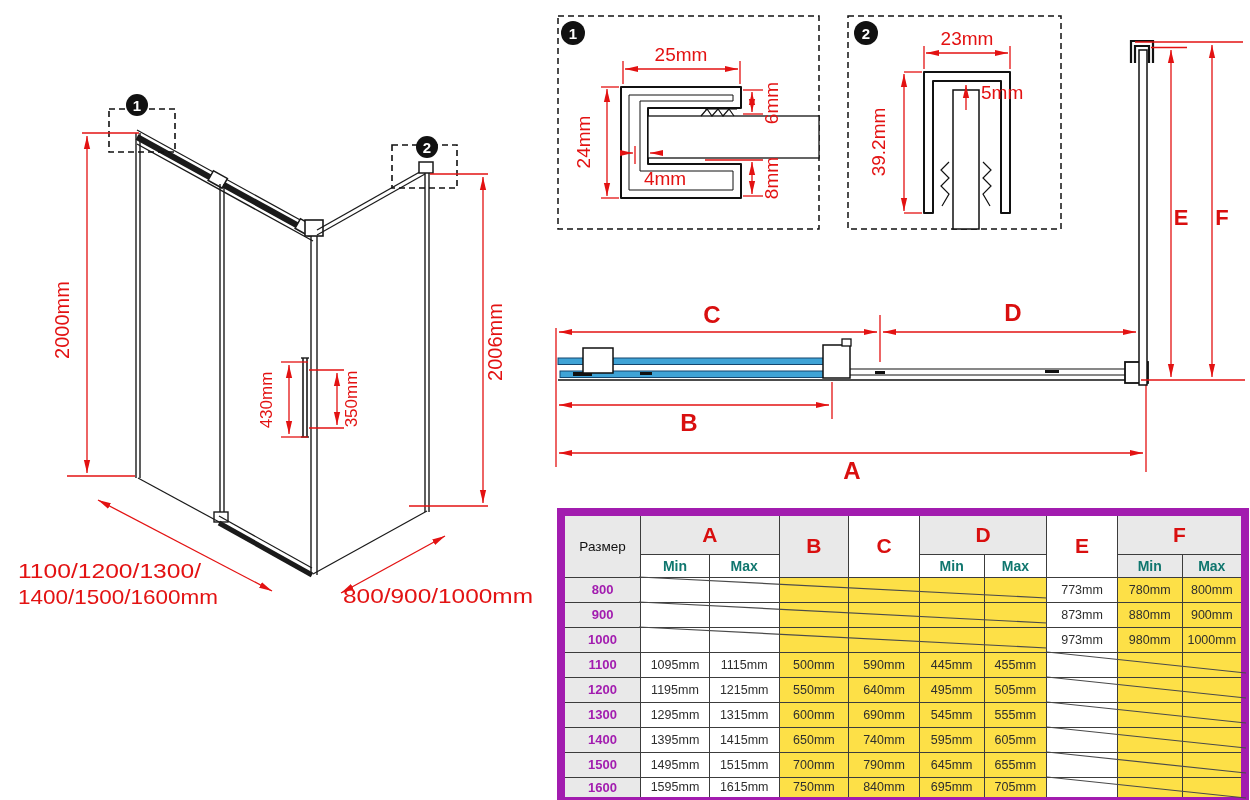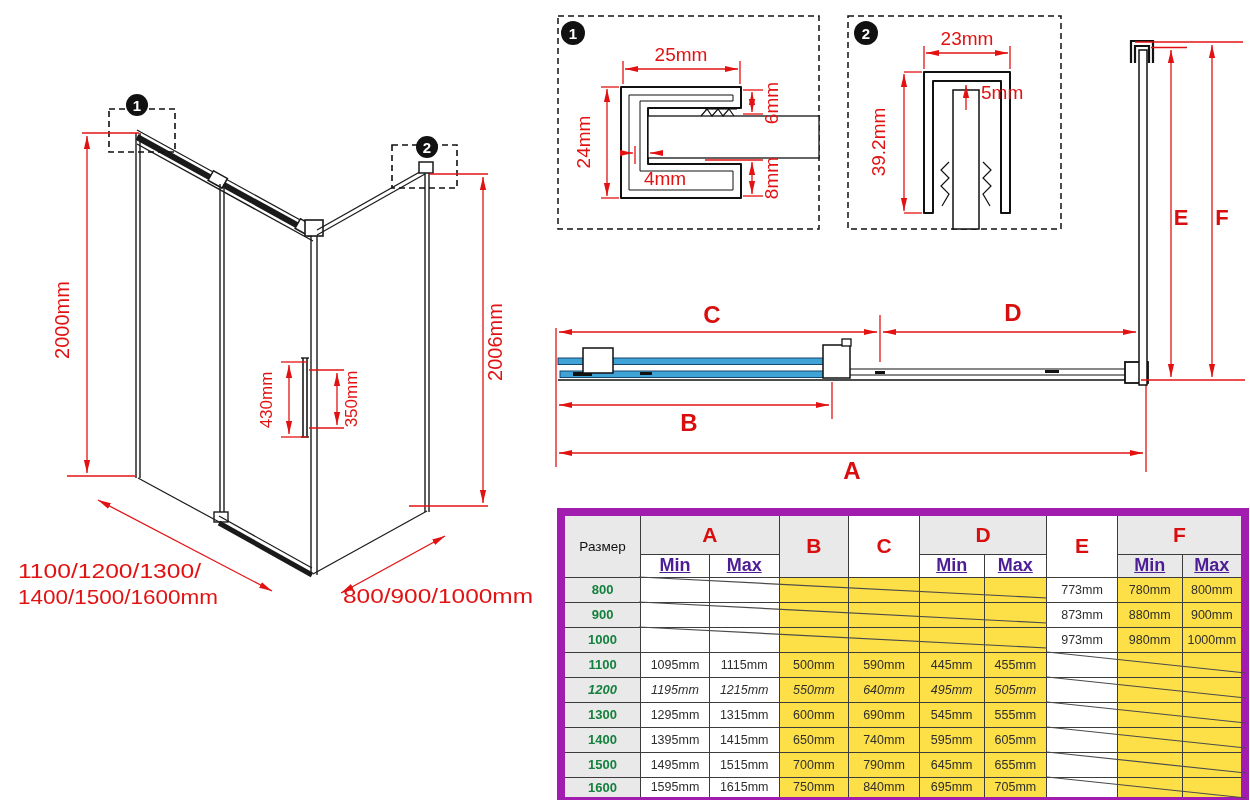--- a/index.html
+++ b/index.html
@@ -15,22 +15,22 @@
   
   .tbl-wrap{position:absolute;left:557px;top:508px;width:692px;height:292px;}
   table.size{border-collapse:collapse;table-layout:fixed;border:8px solid #a21caf;}
   table.size th,table.size td{border:1px solid #3c3c3c;text-align:center;vertical-align:middle;
        overflow:hidden;white-space:nowrap;padding:0;}
   .g{background:#e9e9e9;}
   .lg{background:#fde047;}
   .w{background:#ffffff;}
   th.s-size{font-size:13.5px;font-weight:normal;color:#111;}
   th.grp{color:#d90f0f;font-size:21px;font-weight:bold;}
-  th.mm{font-size:18px;font-weight:bold;color:#4c1d95;text-decoration:underline;}
-  td.lbl{font-size:13px;font-weight:bold;color:#15803d;}
+  th.mm{font-size:14px;font-weight:bold;color:#0f766e;}
+  td.lbl{font-size:13px;font-weight:bold;color:#a21caf;}
   td.val{font-size:12.5px;color:#2e2e2e;font-weight:normal;}
   .strike-overlay{position:absolute;left:0;top:0;pointer-events:none;}
 </style>
 </head>
 <body>
 
 <svg class="abs" style="left:10px;top:80px" width="535" height="548" viewBox="0 0 535 548">
   <defs>
     <marker id="ar-iso" markerWidth="12" markerHeight="7" refX="10" refY="3" orient="auto-start-reverse">
       <path d="M10,3 L0,0.6 L0,5.4 Z" fill="#e31212"></path>
@@ -331,21 +331,21 @@
           <td class="w val">1095mm</td>
           <td class="w val">1115mm</td>
           <td class="lg val">500mm</td>
           <td class="lg val">590mm</td>
           <td class="lg val">445mm</td>
           <td class="lg val">455mm</td>
           <td class="w val"></td>
           <td class="lg val"></td>
           <td class="lg val"></td>
         </tr>
-        <tr style="height: 25px; font-style: italic;">
+        <tr style="height: 25px;">
           <td class="g lbl">1200</td>
           <td class="w val">1195mm</td>
           <td class="w val">1215mm</td>
           <td class="lg val">550mm</td>
           <td class="lg val">640mm</td>
           <td class="lg val">495mm</td>
           <td class="lg val">505mm</td>
           <td class="w val"></td>
           <td class="lg val"></td>
           <td class="lg val"></td>

